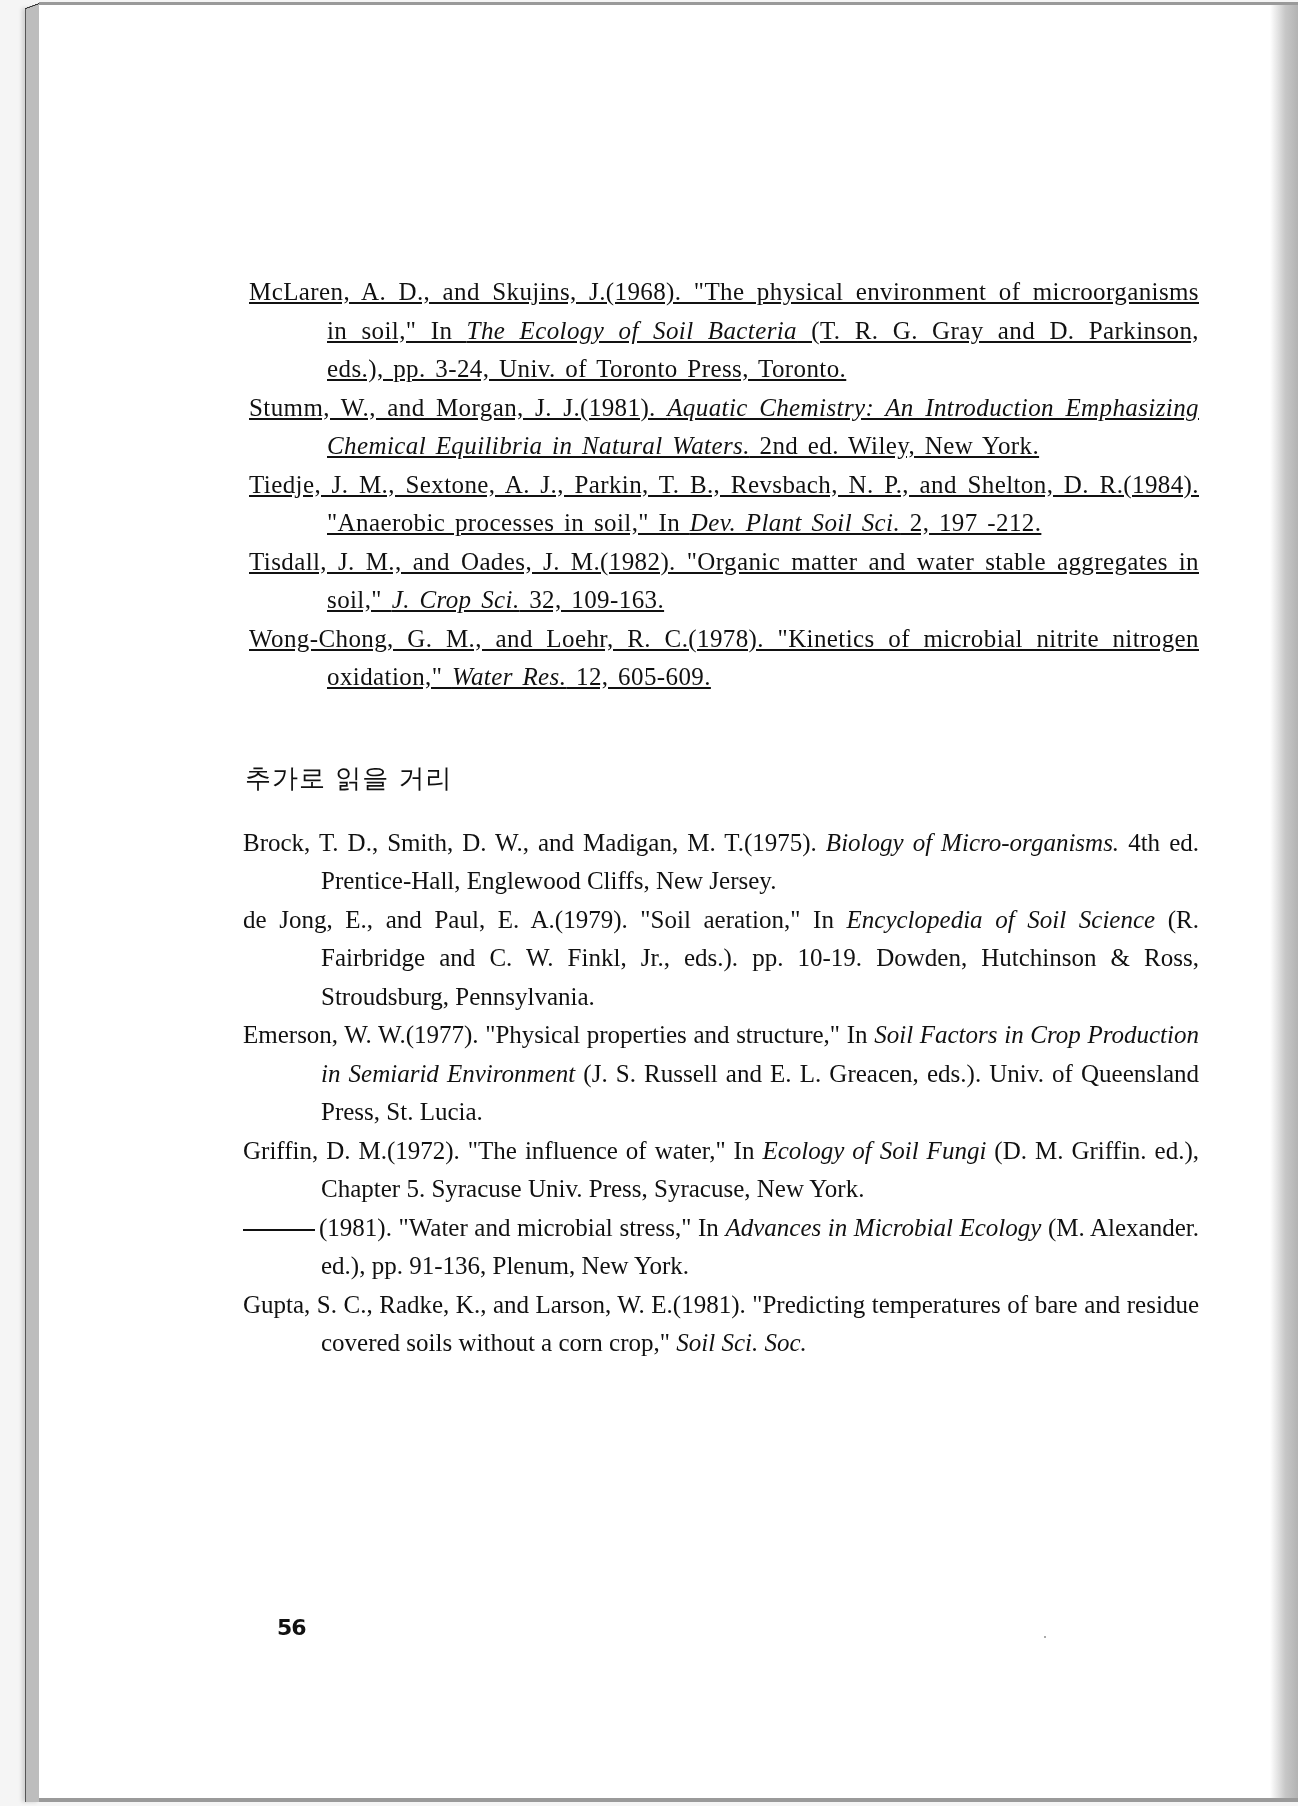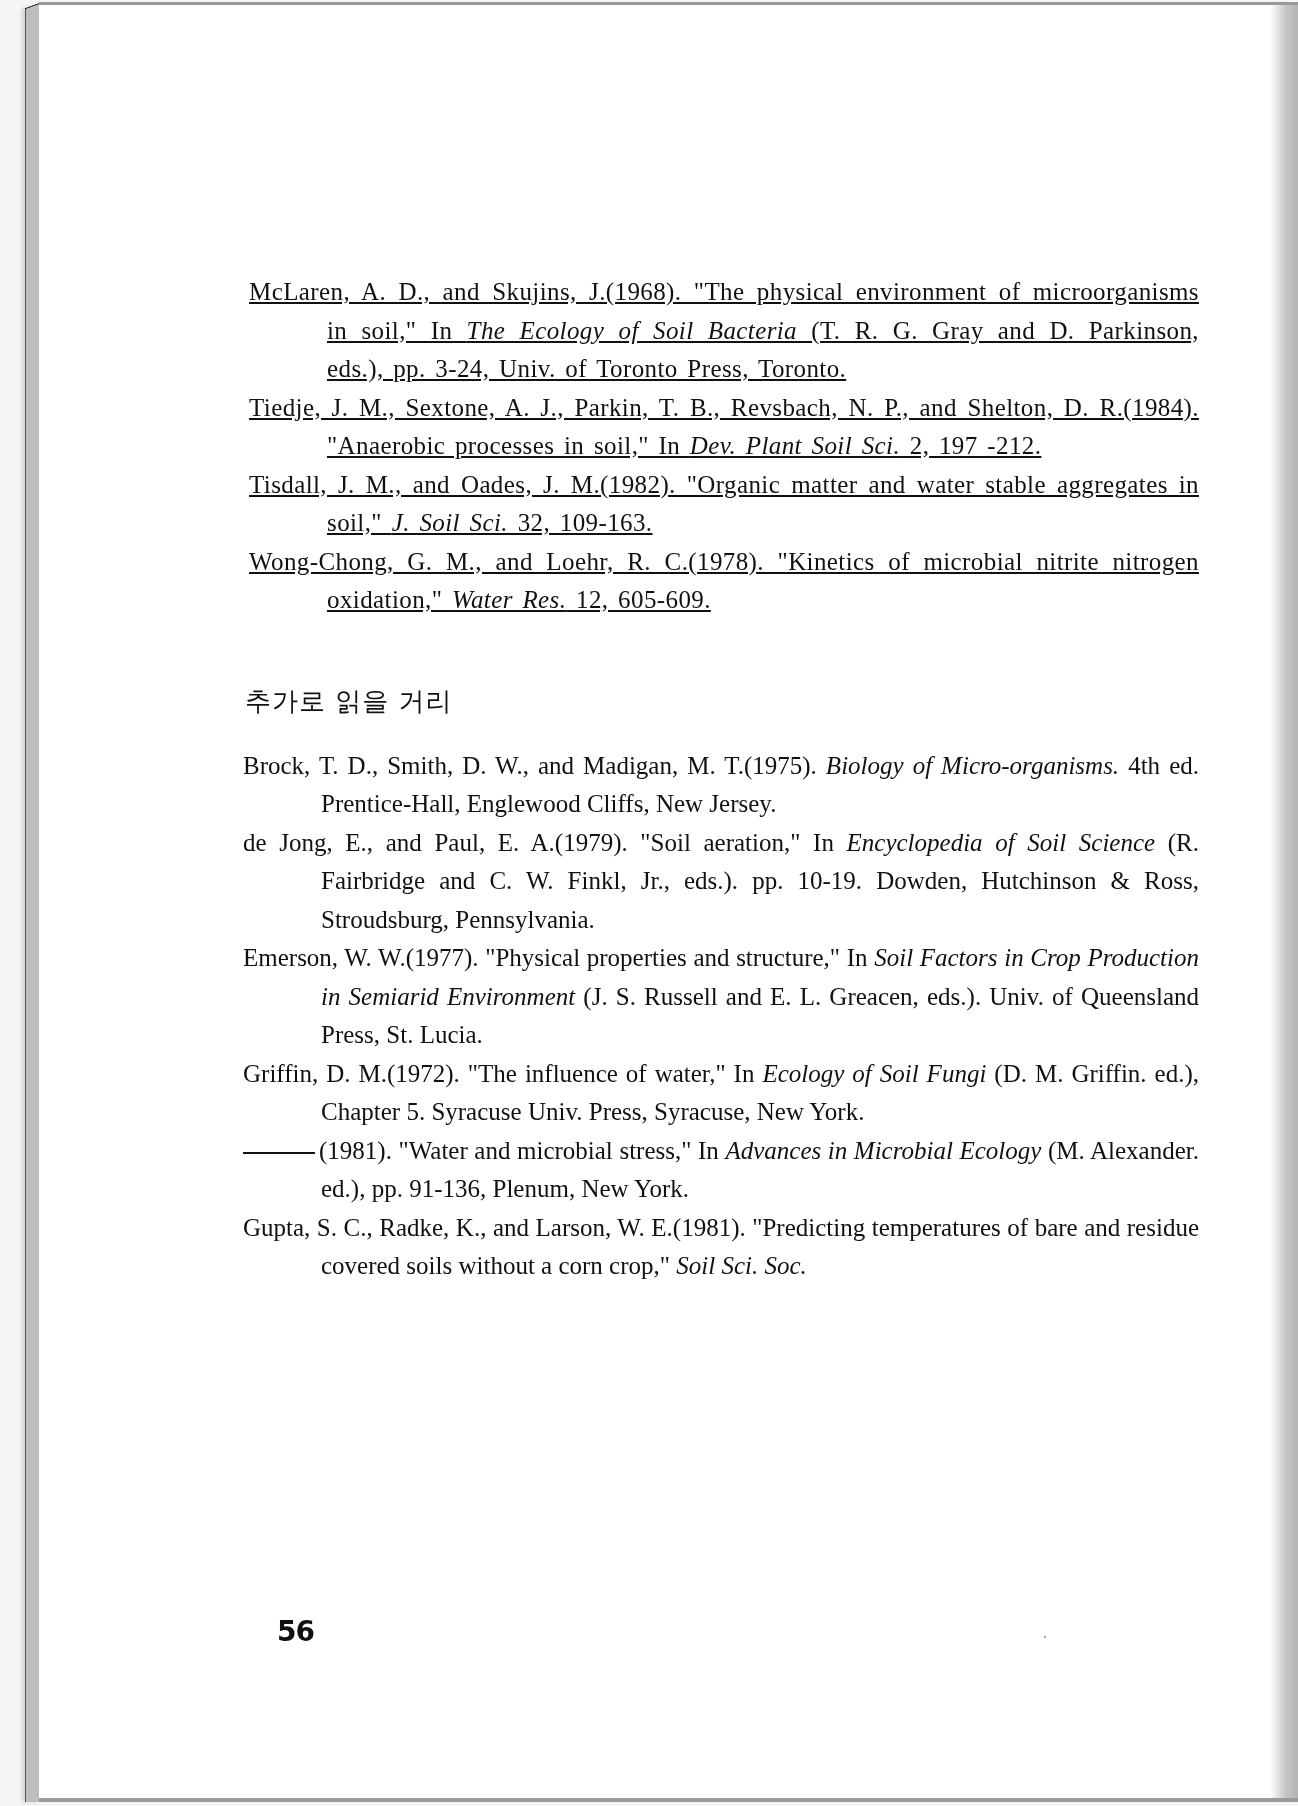--- a/index.html
+++ b/index.html
@@ -95,21 +95,21 @@
       vertical-align: middle;
       margin-right: 4px;
       text-indent: 0;
     }
     .page-number {
       position: absolute;
       left: 238px;
       top: 1610px;
       font-family: "DejaVu Sans", sans-serif;
       font-weight: bold;
-      font-size: 28px;
+      font-size: 22px;
       letter-spacing: -1px;
     }
     .speck {
       position: absolute;
       left: 1005px;
       top: 1631px;
       width: 2px;
       height: 2px;
       background: #aaa;
     }
@@ -118,22 +118,23 @@
 <body>
 
 <div class="spine"></div>
 
 <div class="page">
   <div class="page-shade"></div>
 
   <div class="content">
     <div class="ref-list-1" id="refs-top">
         <p class="ref"><span>McLaren, A. D., and Skujins, J.(1968). "The physical environment of microorganisms in soil," In </span><i>The Ecology of Soil Bacteria</i><span> (T. R. G. Gray and D. Parkinson, eds.), pp. 3-24, Univ. of Toronto Press, Toronto.</span></p>
+        <p class="ref"><span>Stumm, W., and Morgan, J. J.(1981). </span><i>Aquatic Chemistry: An Introduction Emphasizing Chemical Equilibria in Natural Waters.</i><span> 2nd ed. Wiley, New York.</span></p>
         <p class="ref"><span>Tiedje, J. M., Sextone, A. J., Parkin, T. B., Revsbach, N. P., and Shelton, D. R.(1984). "Anaerobic processes in soil," In </span><i>Dev. Plant Soil Sci.</i><span> 2, 197 -212.</span></p>
-        <p class="ref"><span>Tisdall, J. M., and Oades, J. M.(1982). "Organic matter and water stable aggregates in soil," </span><i>J. Soil Sci.</i><span> 32, 109-163.</span></p>
+        <p class="ref"><span>Tisdall, J. M., and Oades, J. M.(1982). "Organic matter and water stable aggregates in soil," </span><i>J. Crop Sci.</i><span> 32, 109-163.</span></p>
         <p class="ref"><span>Wong-Chong, G. M., and Loehr, R. C.(1978). "Kinetics of microbial nitrite nitrogen oxidation," </span><i>Water Res.</i><span> 12, 605-609.</span></p>
       </div>
 
     <div class="section-heading">추가로 읽을 거리</div>
 
     <div class="ref-list-2" id="refs-further">
         <p class="ref"><span>Brock, T. D., Smith, D. W., and Madigan, M. T.(1975). </span><i>Biology of Micro-organisms.</i><span> 4th ed. Prentice-Hall, Englewood Cliffs, New Jersey.</span></p>
         <p class="ref"><span>de Jong, E., and Paul, E. A.(1979). "Soil aeration," In </span><i>Encyclopedia of Soil Science</i><span> (R. Fairbridge and C. W. Finkl, Jr., eds.). pp. 10-19. Dowden, Hutchinson &amp; Ross, Stroudsburg, Pennsylvania.</span></p>
         <p class="ref"><span>Emerson, W. W.(1977). "Physical properties and structure," In </span><i>Soil Factors in Crop Production in Semiarid Environment</i><span>  (J. S. Russell and E. L. Greacen, eds.). Univ. of Queensland Press, St. Lucia.</span></p>
         <p class="ref"><span>Griffin, D. M.(1972). "The influence of water," In </span><i>Ecology of Soil Fungi</i><span> (D. M. Griffin. ed.), Chapter 5. Syracuse Univ. Press, Syracuse, New York.</span></p>

